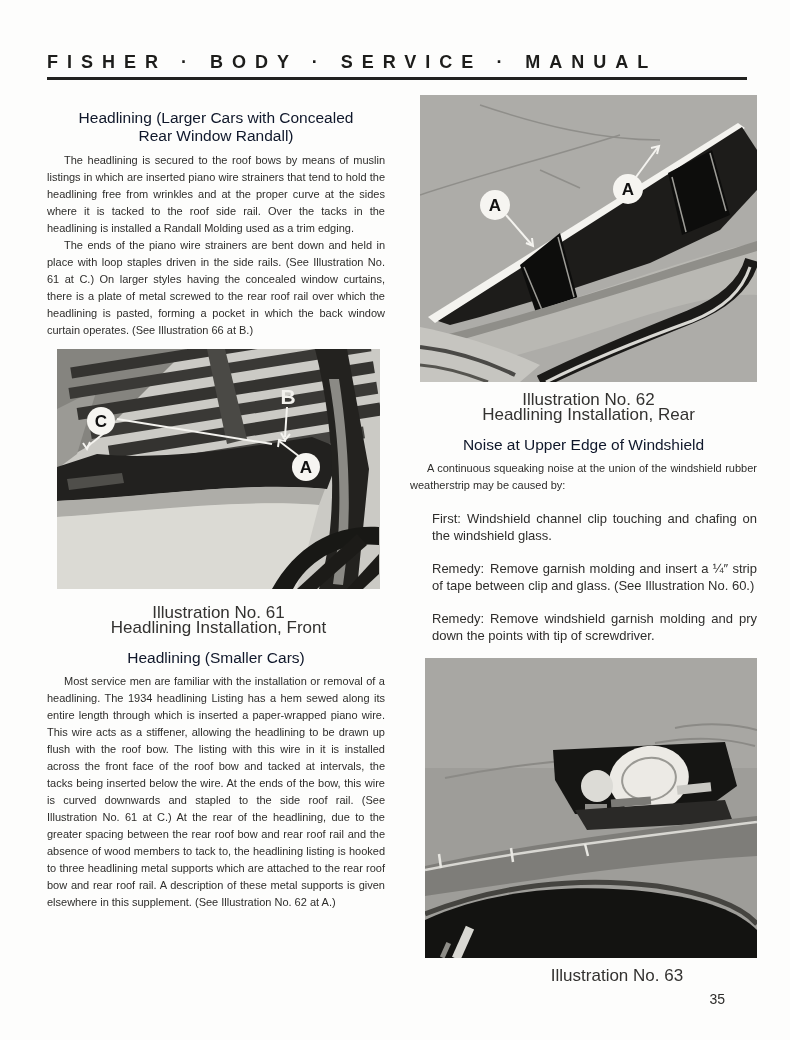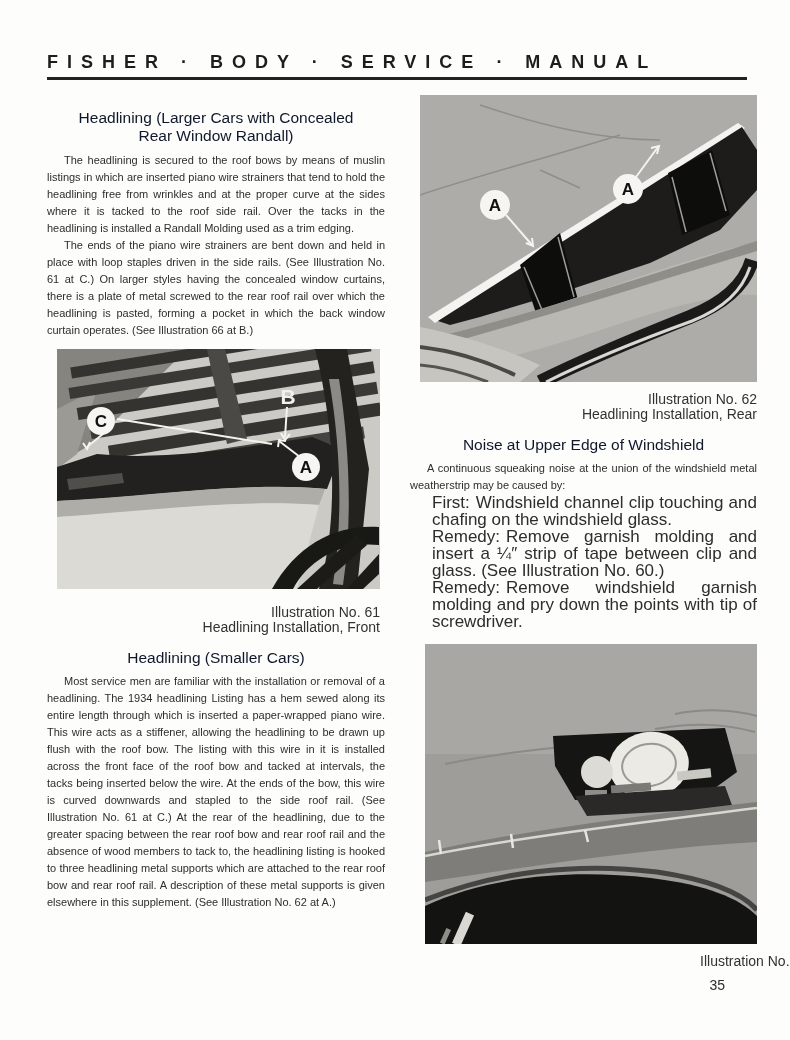--- a/index.html
+++ b/index.html
@@ -12,27 +12,27 @@
   .masthead-rule { width:700px; height:3px; background:#222220; margin-top:4px; }
 
   .columns { display:flex; gap:25px; margin-top:15px; }
   .col-left  { width:338px; }
   .col-right { width:347px; }
 
   h2.section-heading { font-size:15.5px; font-weight:400; text-align:center;
        line-height:1.18; color:#0f172a; margin:14px 0 6px; }
   p.body-text { font-size:11px; line-height:17px; text-align:justify; color:#2e2d2b; }
   p.indented { text-indent:17px; }
-  .list-item { font-size:17px; line-height:17px; text-align:justify; color:#2e2d2b;
-       margin-left:22px; }
+  .list-item { font-size:13px; line-height:17px; text-align:justify; color:#2e2d2b;
+       margin-left:22px;margin-top:16px; }
   .list-item .item-label { margin-right:6px; }
 
   figure { margin:0; }
   .fig-img { display:block; background:#b5b4b0; }
-  figcaption { text-align:right; font-size:14px; line-height:15px;
+  figcaption { text-align:center; font-size:17px; line-height:15px;
        color:#333230; margin-top:16px; }
   .cap-line { display:block; }
 
   .fig61 { width:323px; margin:10px 0 0 10px; }
   .fig62 { width:337px; margin:0 0 0 10px; }
   .fig63 { width:384px; margin:14px 0 0 15px; }
   .fig62 figcaption { margin-top:10px; }
   .fig63 figcaption { margin-top:10px; }
 
   .callout-letter { font:700 17px "Liberation Sans", sans-serif; fill:#111; }
@@ -177,21 +177,21 @@
             <text x="208" y="100" text-anchor="middle" class="callout-letter">A</text>
           </g>
         </svg>
         <figcaption>
             <span class="cap-line">Illustration No. 62</span>
             <span class="cap-line">Headlining Installation, Rear</span>
           </figcaption>
       </figure>
 
       <h2 class="section-heading">Noise at Upper Edge of Windshield</h2>
-      <p class="body-text indented">A continuous squeaking noise at the union of the windshield metal weatherstrip may be caused by:</p>
+      <p class="body-text indented">A continuous squeaking noise at the union of the windshield rubber weatherstrip may be caused by:</p>
       <div class="list-item"><span class="item-label">First:</span><span>Windshield channel clip touching and chafing on the windshield glass.</span></div>
       <div class="list-item"><span class="item-label">Remedy:</span><span>Remove garnish molding and insert a ¼″ strip of tape between clip and glass. (See Illustration No. 60.)</span></div>
       <div class="list-item"><span class="item-label">Remedy:</span><span>Remove windshield garnish molding and pry down the points with tip of screwdriver.</span></div>
 
       <figure class="fig63">
         <svg class="fig-img" width="332" height="300" viewBox="0 0 332 300">
           <rect x="0" y="0" width="332" height="300" fill="#9e9d99"></rect>
           <rect x="0" y="0" width="332" height="110" fill="#a8a7a3"></rect>
           <g stroke="#8b8a86" stroke-width="2" fill="none">
             <path d="M230,85 C270,78 300,80 330,88"></path>

